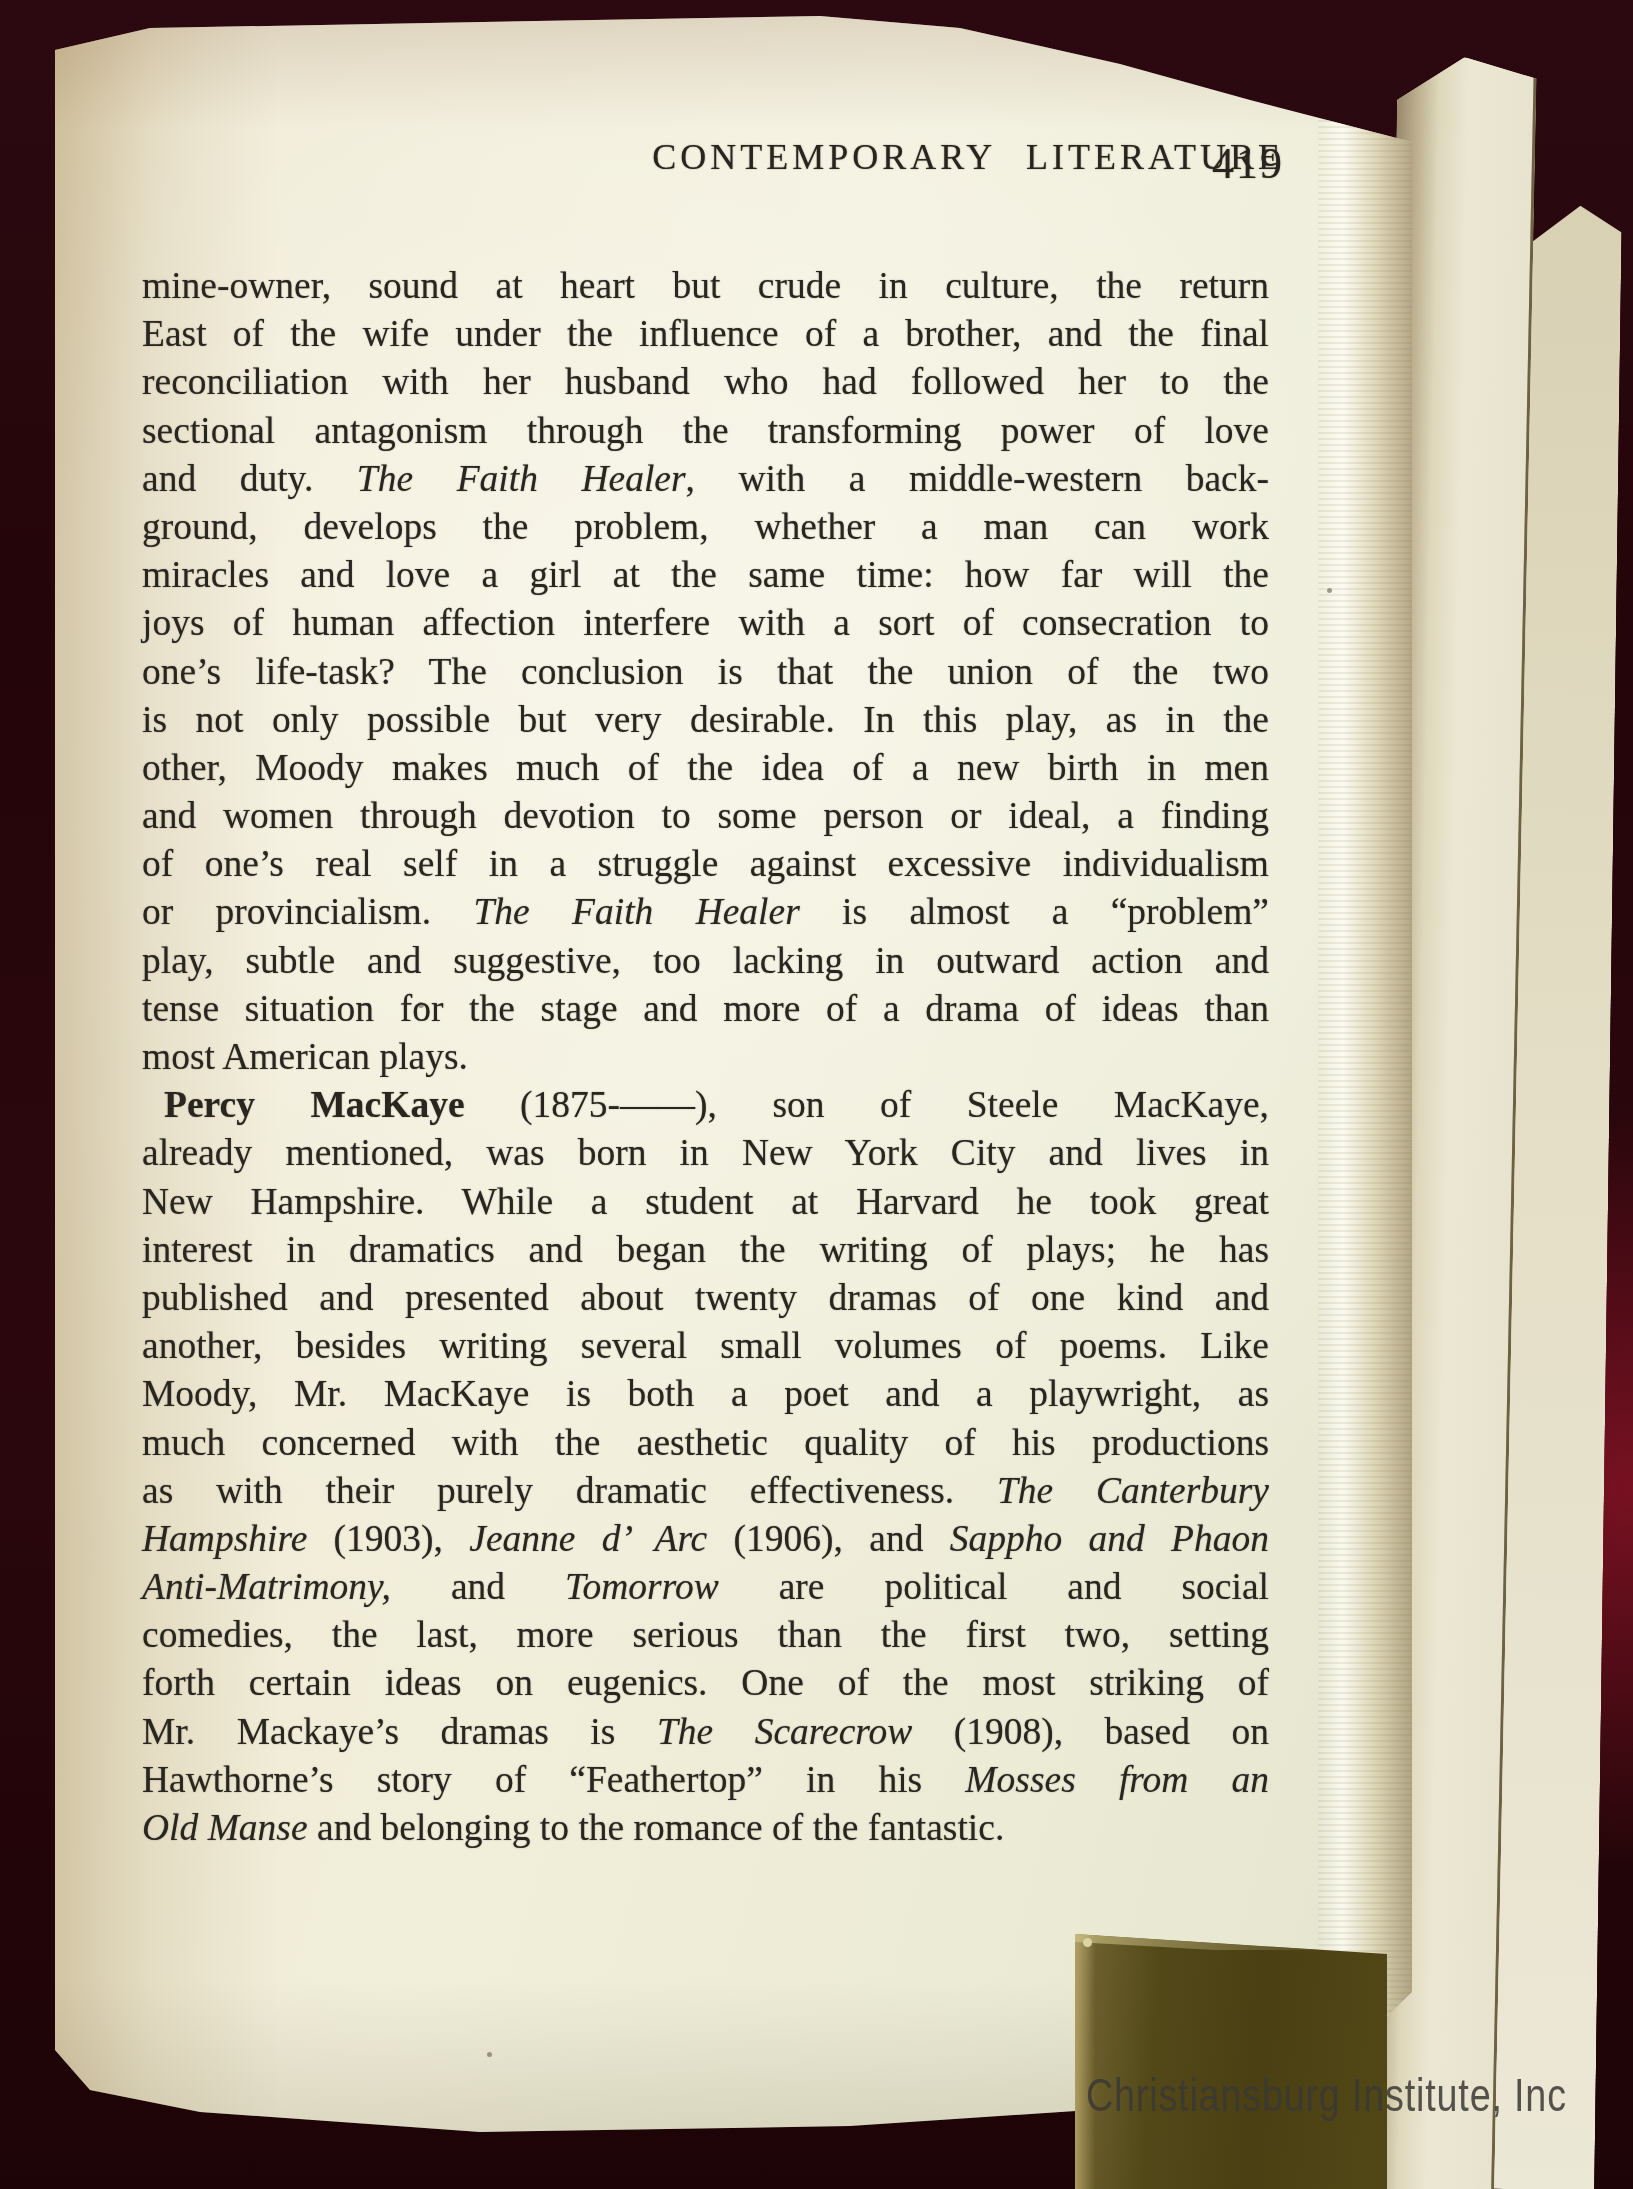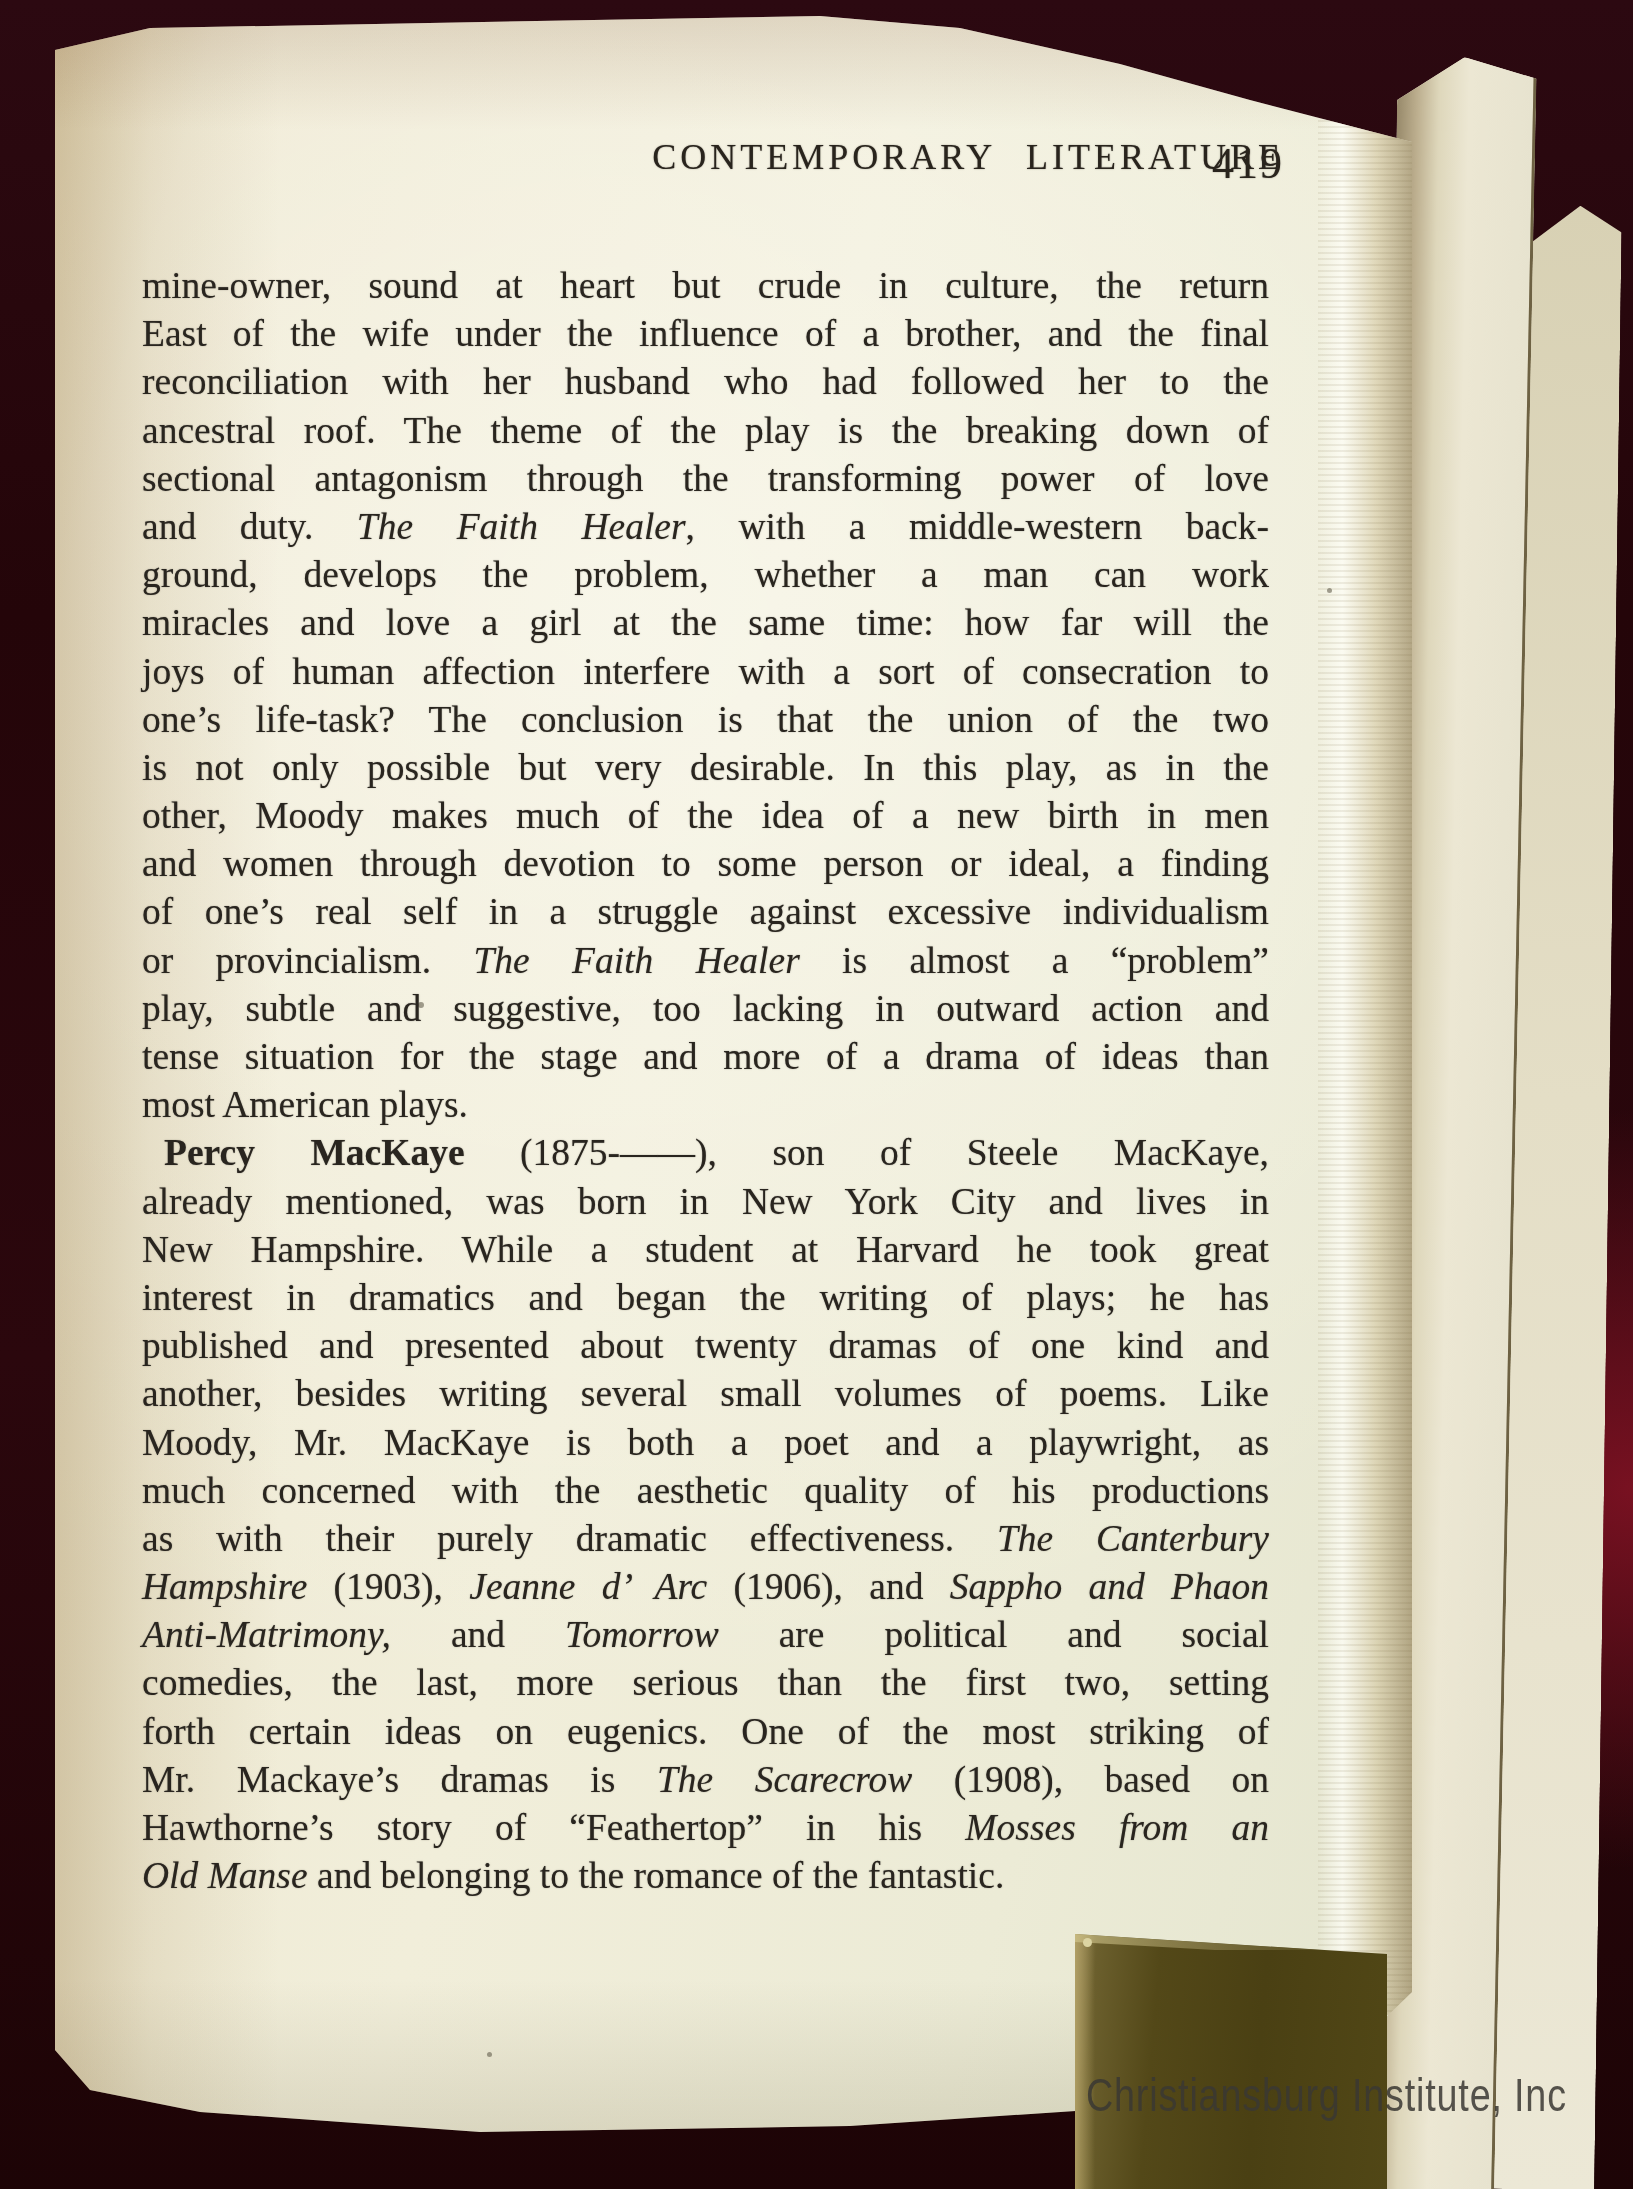--- a/index.html
+++ b/index.html
@@ -134,21 +134,20 @@
 
   <div class="header">
     <div class="title">CONTEMPORARY LITERATURE</div>
     <div class="pagenum">419</div>
   </div>
 
   <div class="body" style="color: rgb(41, 37, 31);">
       <div class="tline"><span>mine-owner, sound at heart but crude in culture, the return</span></div>
       <div class="tline"><span>East of the wife under the influence of a brother, and the final</span></div>
       <div class="tline"><span>reconciliation with her husband who had followed her to the</span></div>
-      <div class="tline"><span>ancestral roof.  The theme of the play is the breaking down of</span></div>
       <div class="tline"><span>sectional antagonism through the transforming power of love</span></div>
       <div class="tline"><span>and duty.  </span><span class="it">The Faith Healer</span><span>, with a middle-western back-</span></div>
       <div class="tline"><span>ground, develops the problem, whether a man can work</span></div>
       <div class="tline"><span>miracles and love a girl at the same time: how far will the</span></div>
       <div class="tline"><span>joys of human affection interfere with a sort of consecration to</span></div>
       <div class="tline"><span>one’s life-task?  The conclusion is that the union of the two</span></div>
       <div class="tline"><span>is not only possible but very desirable.  In this play, as in the</span></div>
       <div class="tline"><span>other, Moody makes much of the idea of a new birth in men</span></div>
       <div class="tline"><span>and women through devotion to some person or ideal, a finding</span></div>
       <div class="tline"><span>of one’s real self in a struggle against excessive individualism</span></div>

